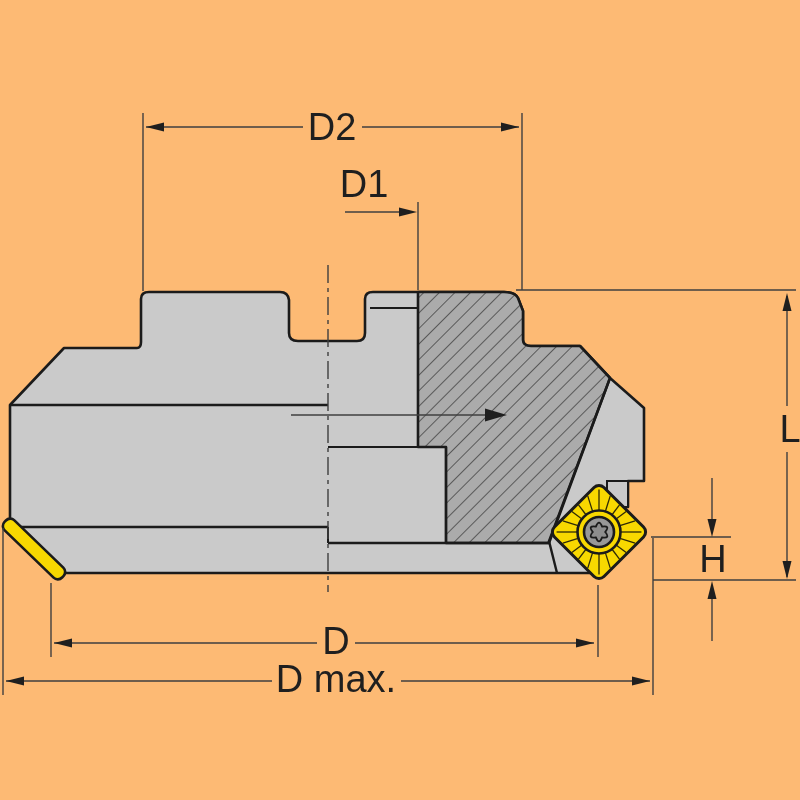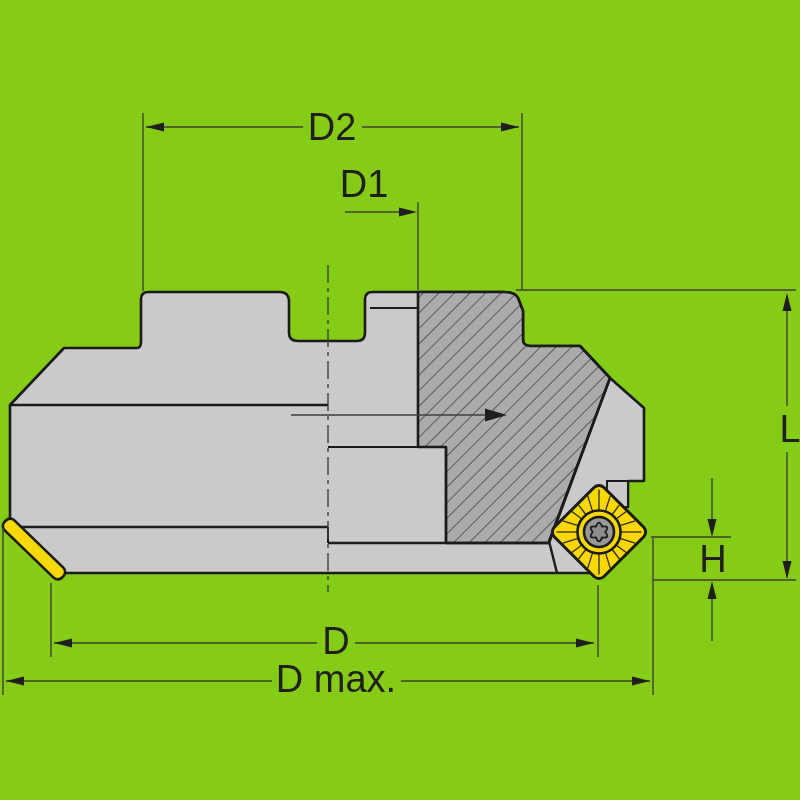--- a/index.html
+++ b/index.html
@@ -1,16 +1,16 @@
 <!DOCTYPE html>
 <html><head>
 <meta charset="utf-8">
 <style>
   html,body{margin:0;padding:0;background:#ffffff;}
-  #stage{width:800px;height:800px;position:relative;background:#84cc16;overflow:hidden;}
+  #stage{width:800px;height:800px;position:relative;background:#fdba74;overflow:hidden;}
   svg{display:block;}
   text.dim-label{
     font-family:"Liberation Sans","DejaVu Sans",sans-serif;
     fill:#1f1f1f;
     font-size:38px;
   }
 </style>
 </head>
 <body>
 

